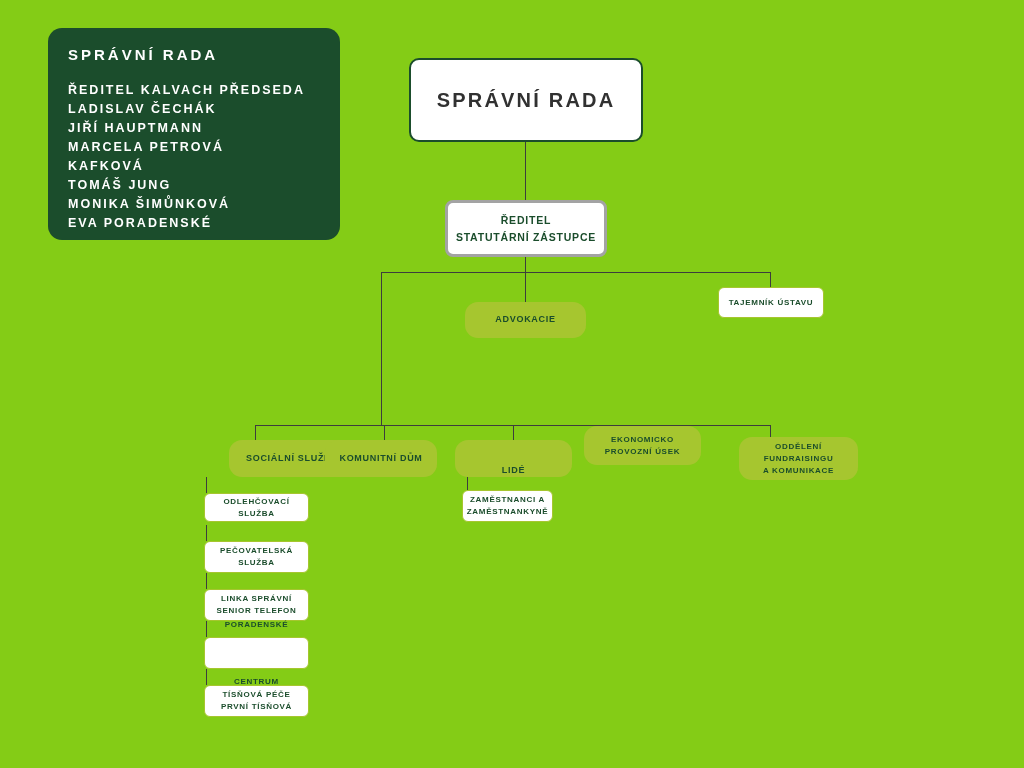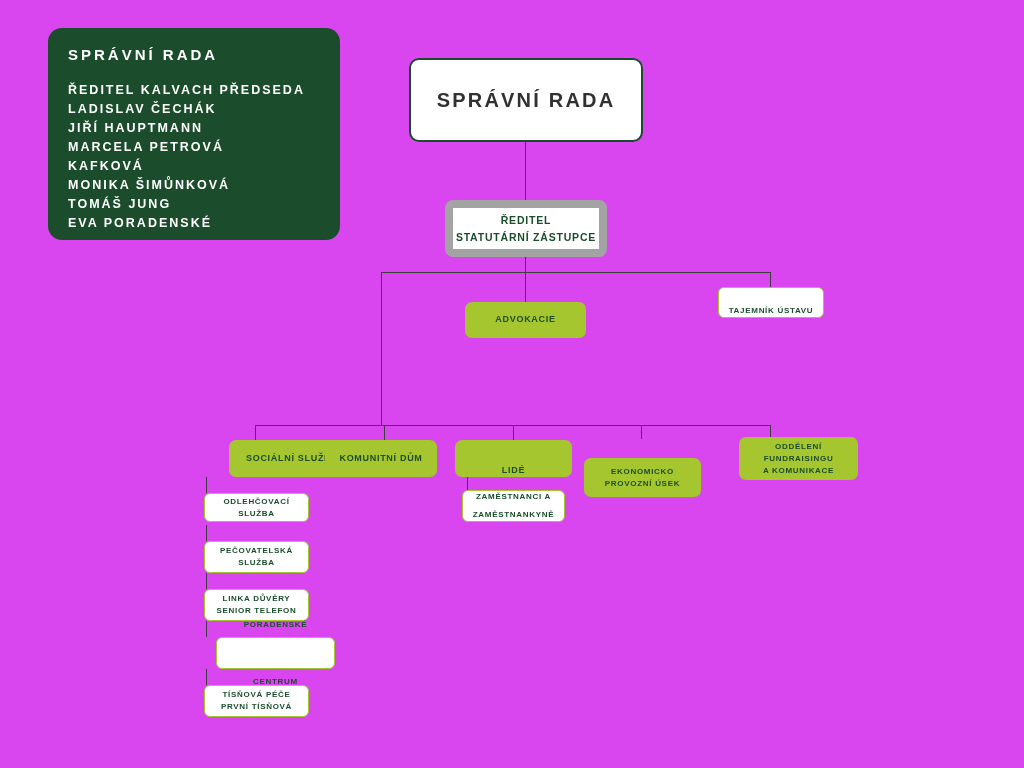--- a/index.html
+++ b/index.html
@@ -2,21 +2,21 @@
 <html><head>
 <meta charset="utf-8">
 <style>
   * { margin: 0; padding: 0; box-sizing: border-box; }
   html, body { background: #e9e8e6; }
   body { font-family: "Liberation Sans", sans-serif; }
   .canvas {
     position: relative;
     width: 1024px;
     height: 768px;
-    background: #d946ef;
+    background: #84cc16;
     overflow: hidden;
     text-decoration: underline;
   }
   
   .board-panel {
     position: absolute;
     left: 48px; top: 28px;
     width: 292px; height: 212px;
     background: #1b4d2c;
     border-radius: 14px;
@@ -42,35 +42,35 @@
   
   .box {
     position: absolute;
     display: flex;
     flex-direction: column;
     align-items: center;
     justify-content: center;
     text-align: center;
     font-weight: bold;
     color: #1b4d2c;
-    border-radius: 7px;
+    border-radius: 13px;
     letter-spacing: 0.7px;
   }
   .box .ln { display: block; }
   .root-box {
     background: #ffffff;
     border: 2.5px solid #1b4d2c;
     border-radius: 10px;
     color: #313131;
     font-size: 20px;
     letter-spacing: 2.2px;
   }
   .outline-box {
     background: #ffffff;
-    border: 8px solid #a3a3a3;
+    border: 3px solid #a3a3a3;
   }
   .outline-thin {
     background: #ffffff;
     border: 1.5px solid #a6c62f;
     border-radius: 6px;
   }
   .filled-box {
     background: #a6c62f;
     border: none;
   }
@@ -84,22 +84,22 @@
 <div class="canvas">
 
   <div class="board-panel">
     <div class="panel-title">SPRÁVNÍ RADA</div>
     <div>
       <div class="member">ŘEDITEL KALVACH PŘEDSEDA</div>
       <div class="member">LADISLAV ČECHÁK</div>
       <div class="member">JIŘÍ HAUPTMANN</div>
       <div class="member">MARCELA PETROVÁ</div>
       <div class="member">KAFKOVÁ</div>
+      <div class="member">TOMÁŠ JUNG</div>
       <div class="member">MONIKA ŠIMŮNKOVÁ</div>
-      <div class="member">TOMÁŠ JUNG</div>
       <div class="member">EVA PORADENSKÉ</div>
     </div>
   </div>
 
   <div class="line" style="left:525px; top:142px; width:1px; height:58px;"></div>
   <div class="line" style="left:525px; top:257px; width:1px; height:16px;"></div>
   <div class="line" style="left:381px; top:272px; width:390px; height:1px;"></div>
   <div class="line" style="left:770px; top:273px; width:1px; height:14px;"></div>
   <div class="line" style="left:525px; top:273px; width:1px; height:29px;"></div>
   <div class="line" style="left:381px; top:273px; width:1px; height:152px;"></div>
@@ -122,62 +122,62 @@
 
   <div class="box outline-box director-box" style="left:445px; top:200px; width:162px; height:57px; border-radius:8px;">
     <span class="ln">ŘEDITEL</span>
     <span class="ln">STATUTÁRNÍ ZÁSTUPCE</span>
   </div>
 
   <div class="box filled-box dept-label" style="left:465px; top:302px; width:121px; height:36px;">
     <span class="ln">ADVOKACIE</span>
   </div>
 
-  <div class="box outline-thin small-label" style="left:718px; top:287px; width:106px; height:31px;justify-content:flex-end;">
+  <div class="box outline-thin small-label" style="left:718px; top:287px; width:106px; height:31px;">
     <span class="ln">TAJEMNÍK ÚSTAVU</span>
   </div>
 
   <div class="box filled-box dept-label" style="left:197px; top:440px; width:126px; height:37px;margin-left:32px;">
     <span class="ln">SOCIÁLNÍ SLUŽBY</span>
   </div>
   <div class="box filled-box dept-label" style="left:325px; top:440px; width:112px; height:37px;">
     <span class="ln">KOMUNITNÍ DŮM</span>
   </div>
   <div class="box filled-box dept-label" style="left:455px; top:440px; width:117px; height:37px;justify-content:flex-end;">
     <span class="ln">LIDÉ</span>
   </div>
-  <div class="box filled-box small-label" style="left:584px; top:458px; width:117px; height:39px;">
+  <div class="box filled-box small-label" style="left:584px; top:426px; width:117px; height:39px;">
     <span class="ln">EKONOMICKO</span>
     <span class="ln">PROVOZNÍ ÚSEK</span>
   </div>
   <div class="box filled-box small-label" style="left:711px; top:437px; width:119px; height:43px;margin-left:28px;">
     <span class="ln">ODDĚLENÍ</span>
     <span class="ln">FUNDRAISINGU</span>
     <span class="ln">A KOMUNIKACE</span>
   </div>
 
   <div class="box outline-thin small-label" style="left:204px; top:493px; width:105px; height:29px;">
     <span class="ln">ODLEHČOVACÍ</span>
     <span class="ln">SLUŽBA</span>
   </div>
   <div class="box outline-thin small-label" style="left:204px; top:541px; width:105px; height:32px;">
     <span class="ln">PEČOVATELSKÁ</span>
     <span class="ln">SLUŽBA</span>
   </div>
   <div class="box outline-thin small-label" style="left:204px; top:589px; width:105px; height:32px;">
-    <span class="ln">LINKA DŮVĚRY</span>
+    <span class="ln">LINKA SPRÁVNÍ</span>
     <span class="ln">SENIOR TELEFON</span>
   </div>
-  <div class="box outline-thin small-label" style="left:216px; top:637px; width:119px; height:32px;gap:45px;">
+  <div class="box outline-thin small-label" style="left:204px; top:637px; width:105px; height:32px;gap:45px;">
     <span class="ln">PORADENSKÉ</span>
     <span class="ln">CENTRUM</span>
   </div>
   <div class="box outline-thin small-label" style="left:204px; top:685px; width:105px; height:32px;">
     <span class="ln">TÍSŇOVÁ PÉČE</span>
     <span class="ln">PRVNÍ TÍSŇOVÁ</span>
   </div>
 
-  <div class="box outline-thin small-label" style="left:462px; top:490px; width:103px; height:32px;justify-content:space-between;">
+  <div class="box outline-thin small-label" style="left:462px; top:490px; width:91px; height:32px;">
     <span class="ln">ZAMĚSTNANCI A</span>
     <span class="ln">ZAMĚSTNANKYNĚ</span>
   </div>
 
 </div>
 
 </body></html>

